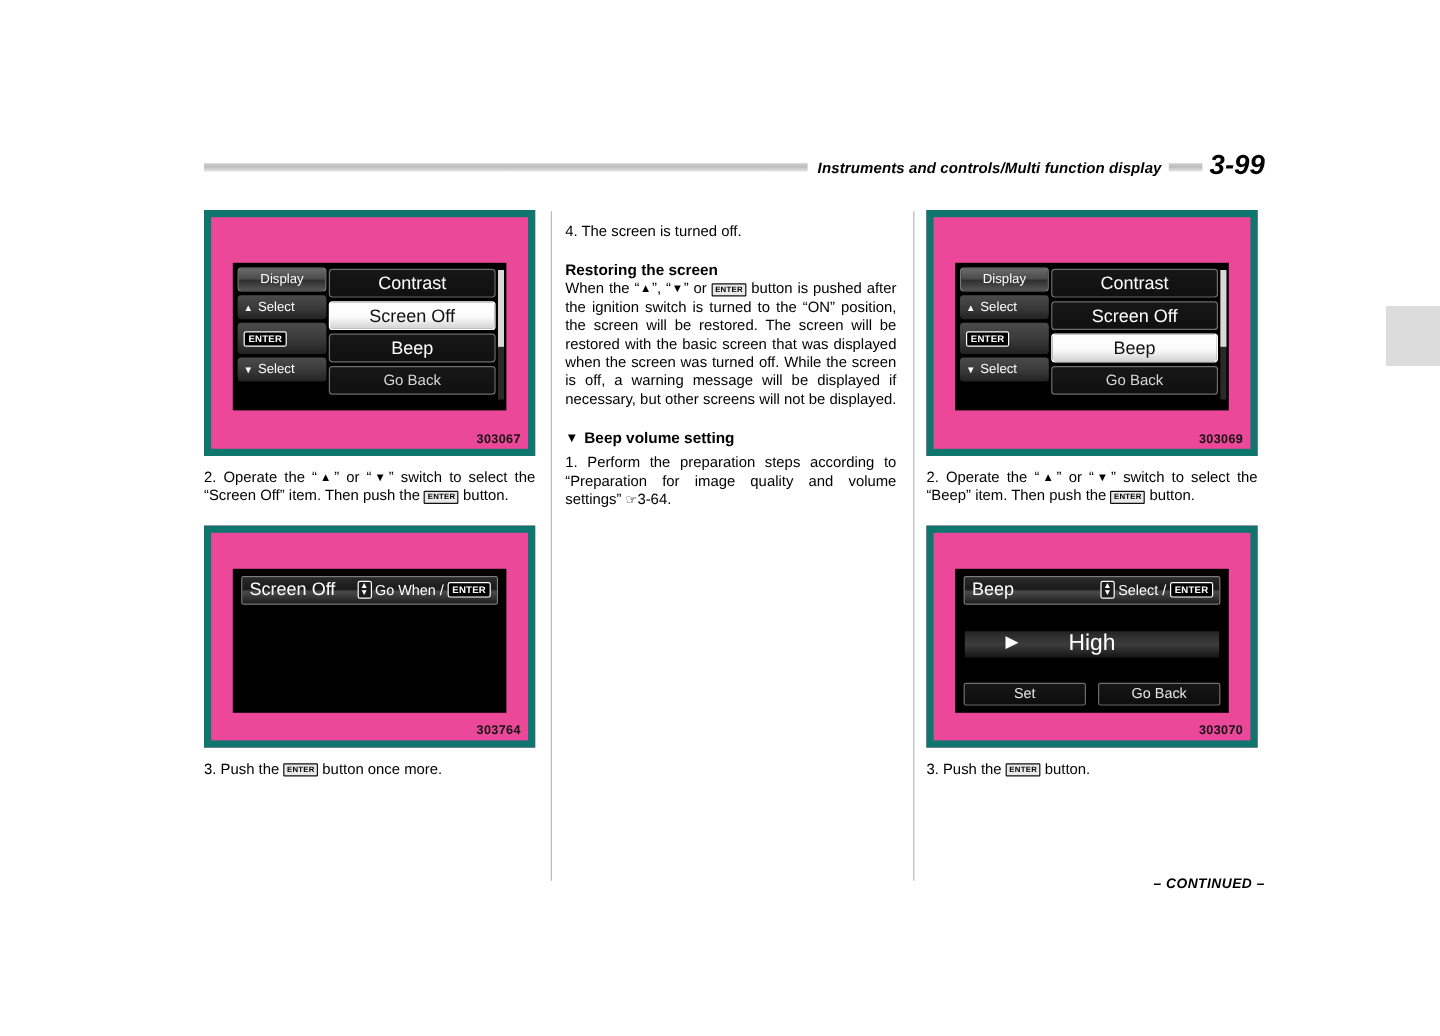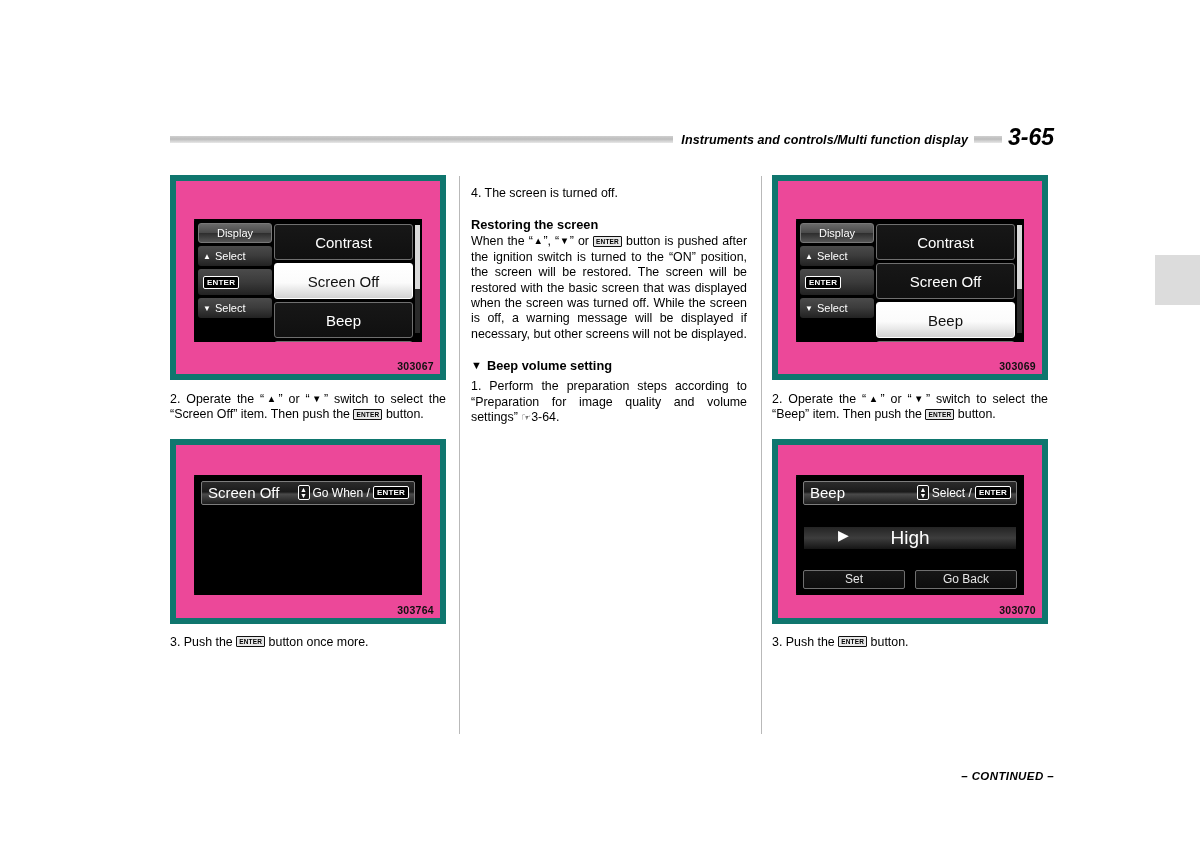--- a/index.html
+++ b/index.html
@@ -93,21 +93,21 @@
   .enter-chip{
     display:inline-block;border:1.6px solid #fff;border-radius:2px;
     padding:0px 3px;font-size:8px;font-weight:bold;letter-spacing:.2px;
     line-height:11px;color:#fff;background:#000;
   }
   .menu-right{
     flex:1;padding:5px 9px 5px 2px;box-sizing:border-box;
     position:relative;z-index:2;
   }
   .menu-item{
-    height:36px;margin-bottom:3px;border:1px solid #6f6f6f;border-radius:3px;
+    height:24px;margin-bottom:3px;border:1px solid #6f6f6f;border-radius:3px;
     display:flex;align-items:center;justify-content:center;
     font-size:15px;color:#fff;box-sizing:border-box;
     background:linear-gradient(to bottom,#171717 0%,#101010 100%);
   }
   .menu-item.small{font-size:12.5px;color:#d7d7d7;}
   .menu-item.selected{
     color:#111;
     background:linear-gradient(to bottom,#ffffff 0%,#fbfbfb 55%,#d3d3d3 100%);
     border-color:#ffffff;
   }
@@ -183,30 +183,30 @@
   .arrow-dn{font-size:9.5px;vertical-align:1px;letter-spacing:0;}
   .enter-inline{
     display:inline-block;border:1.1px solid #111;border-radius:1px;
     padding:0 2px;font-size:6.5px;font-weight:bold;line-height:9px;
     vertical-align:1.5px;background:#e9e9e9;color:#000;letter-spacing:.2px;
   }
   .ref-hand{font-size:11px;}
 
   .continued{
     position:absolute;right:146px;top:731px;
-    font-size:11.5px;font-weight:bold;font-style:italic;letter-spacing:.4px;margin-top:39px;
+    font-size:11.5px;font-weight:bold;font-style:italic;letter-spacing:.4px;
   }
 </style>
 </head>
 <body>
 
 <div class="page-header">
   <div class="header-rule"></div>
   <div class="header-title">Instruments and controls/Multi function display</div>
-  <div class="header-page">3-65</div>
+  <div class="header-page">3-99</div>
 </div>
 
 <div class="col-divider div-1"></div>
 <div class="col-divider div-2"></div>
 <div class="edge-tab"></div>
 
 <div class="col col-1">
 
   <div class="figure" style="height:205px;padding:38px 18px 0 18px;">
     <div class="screen menu-screen">

